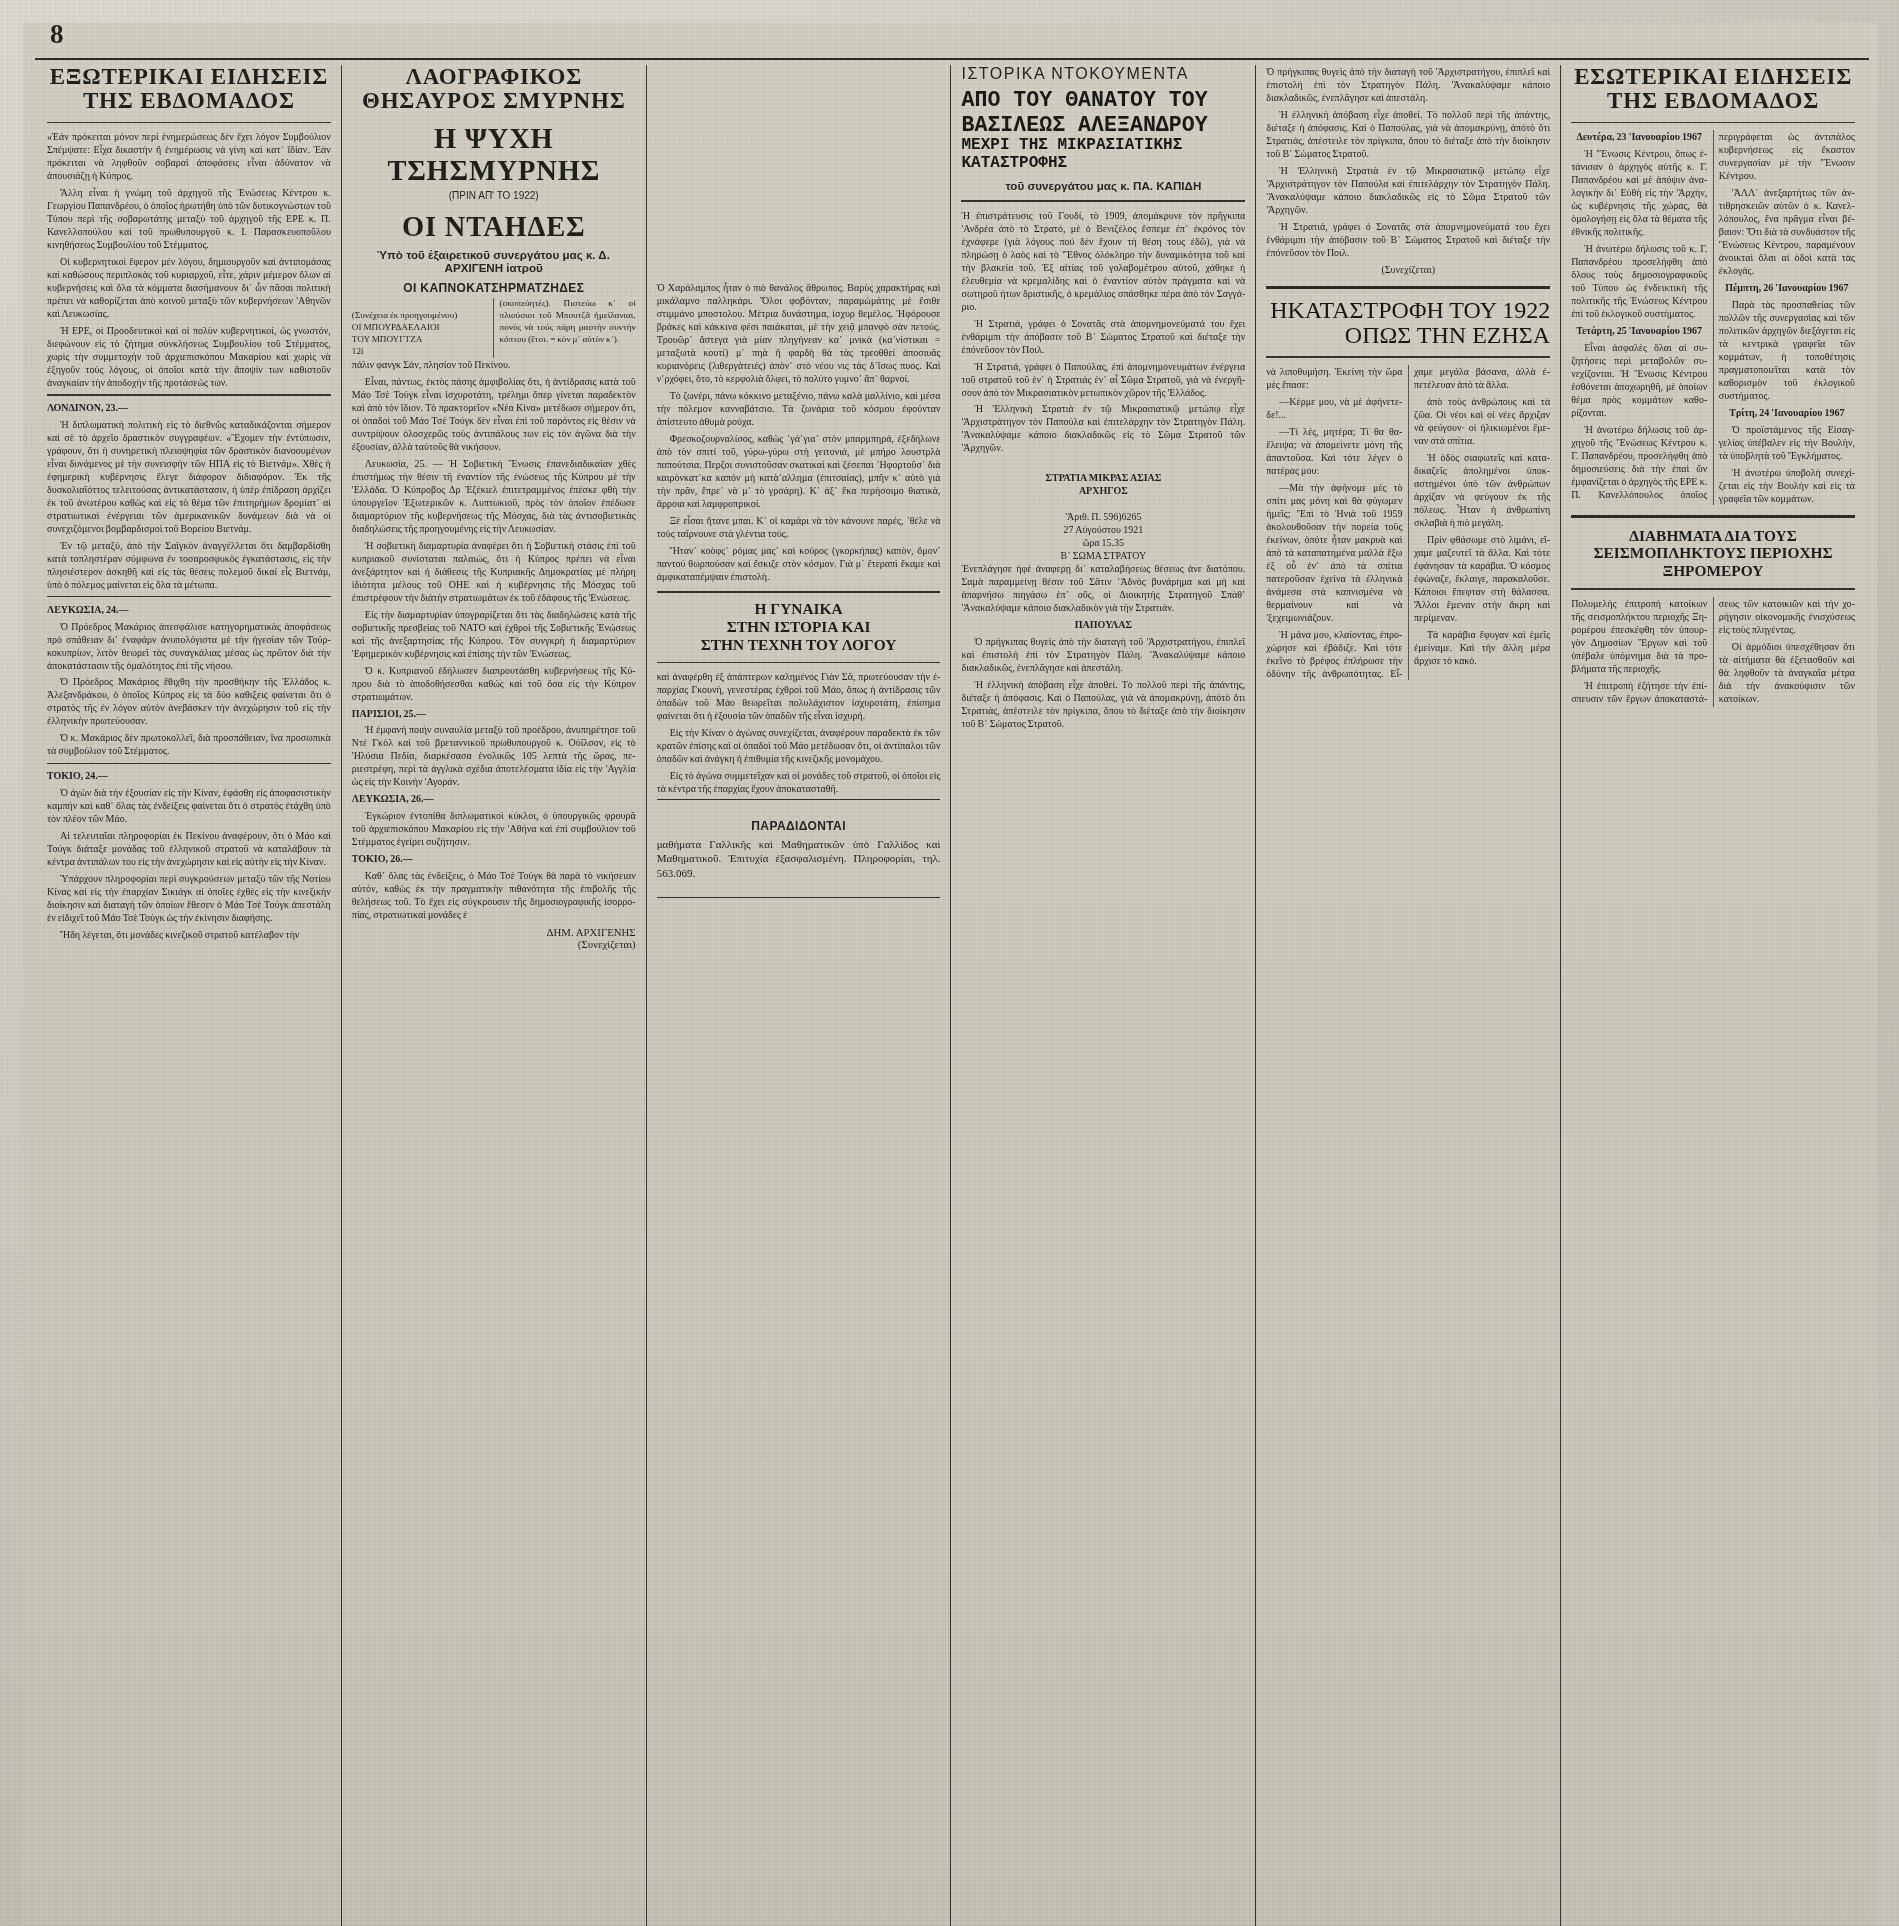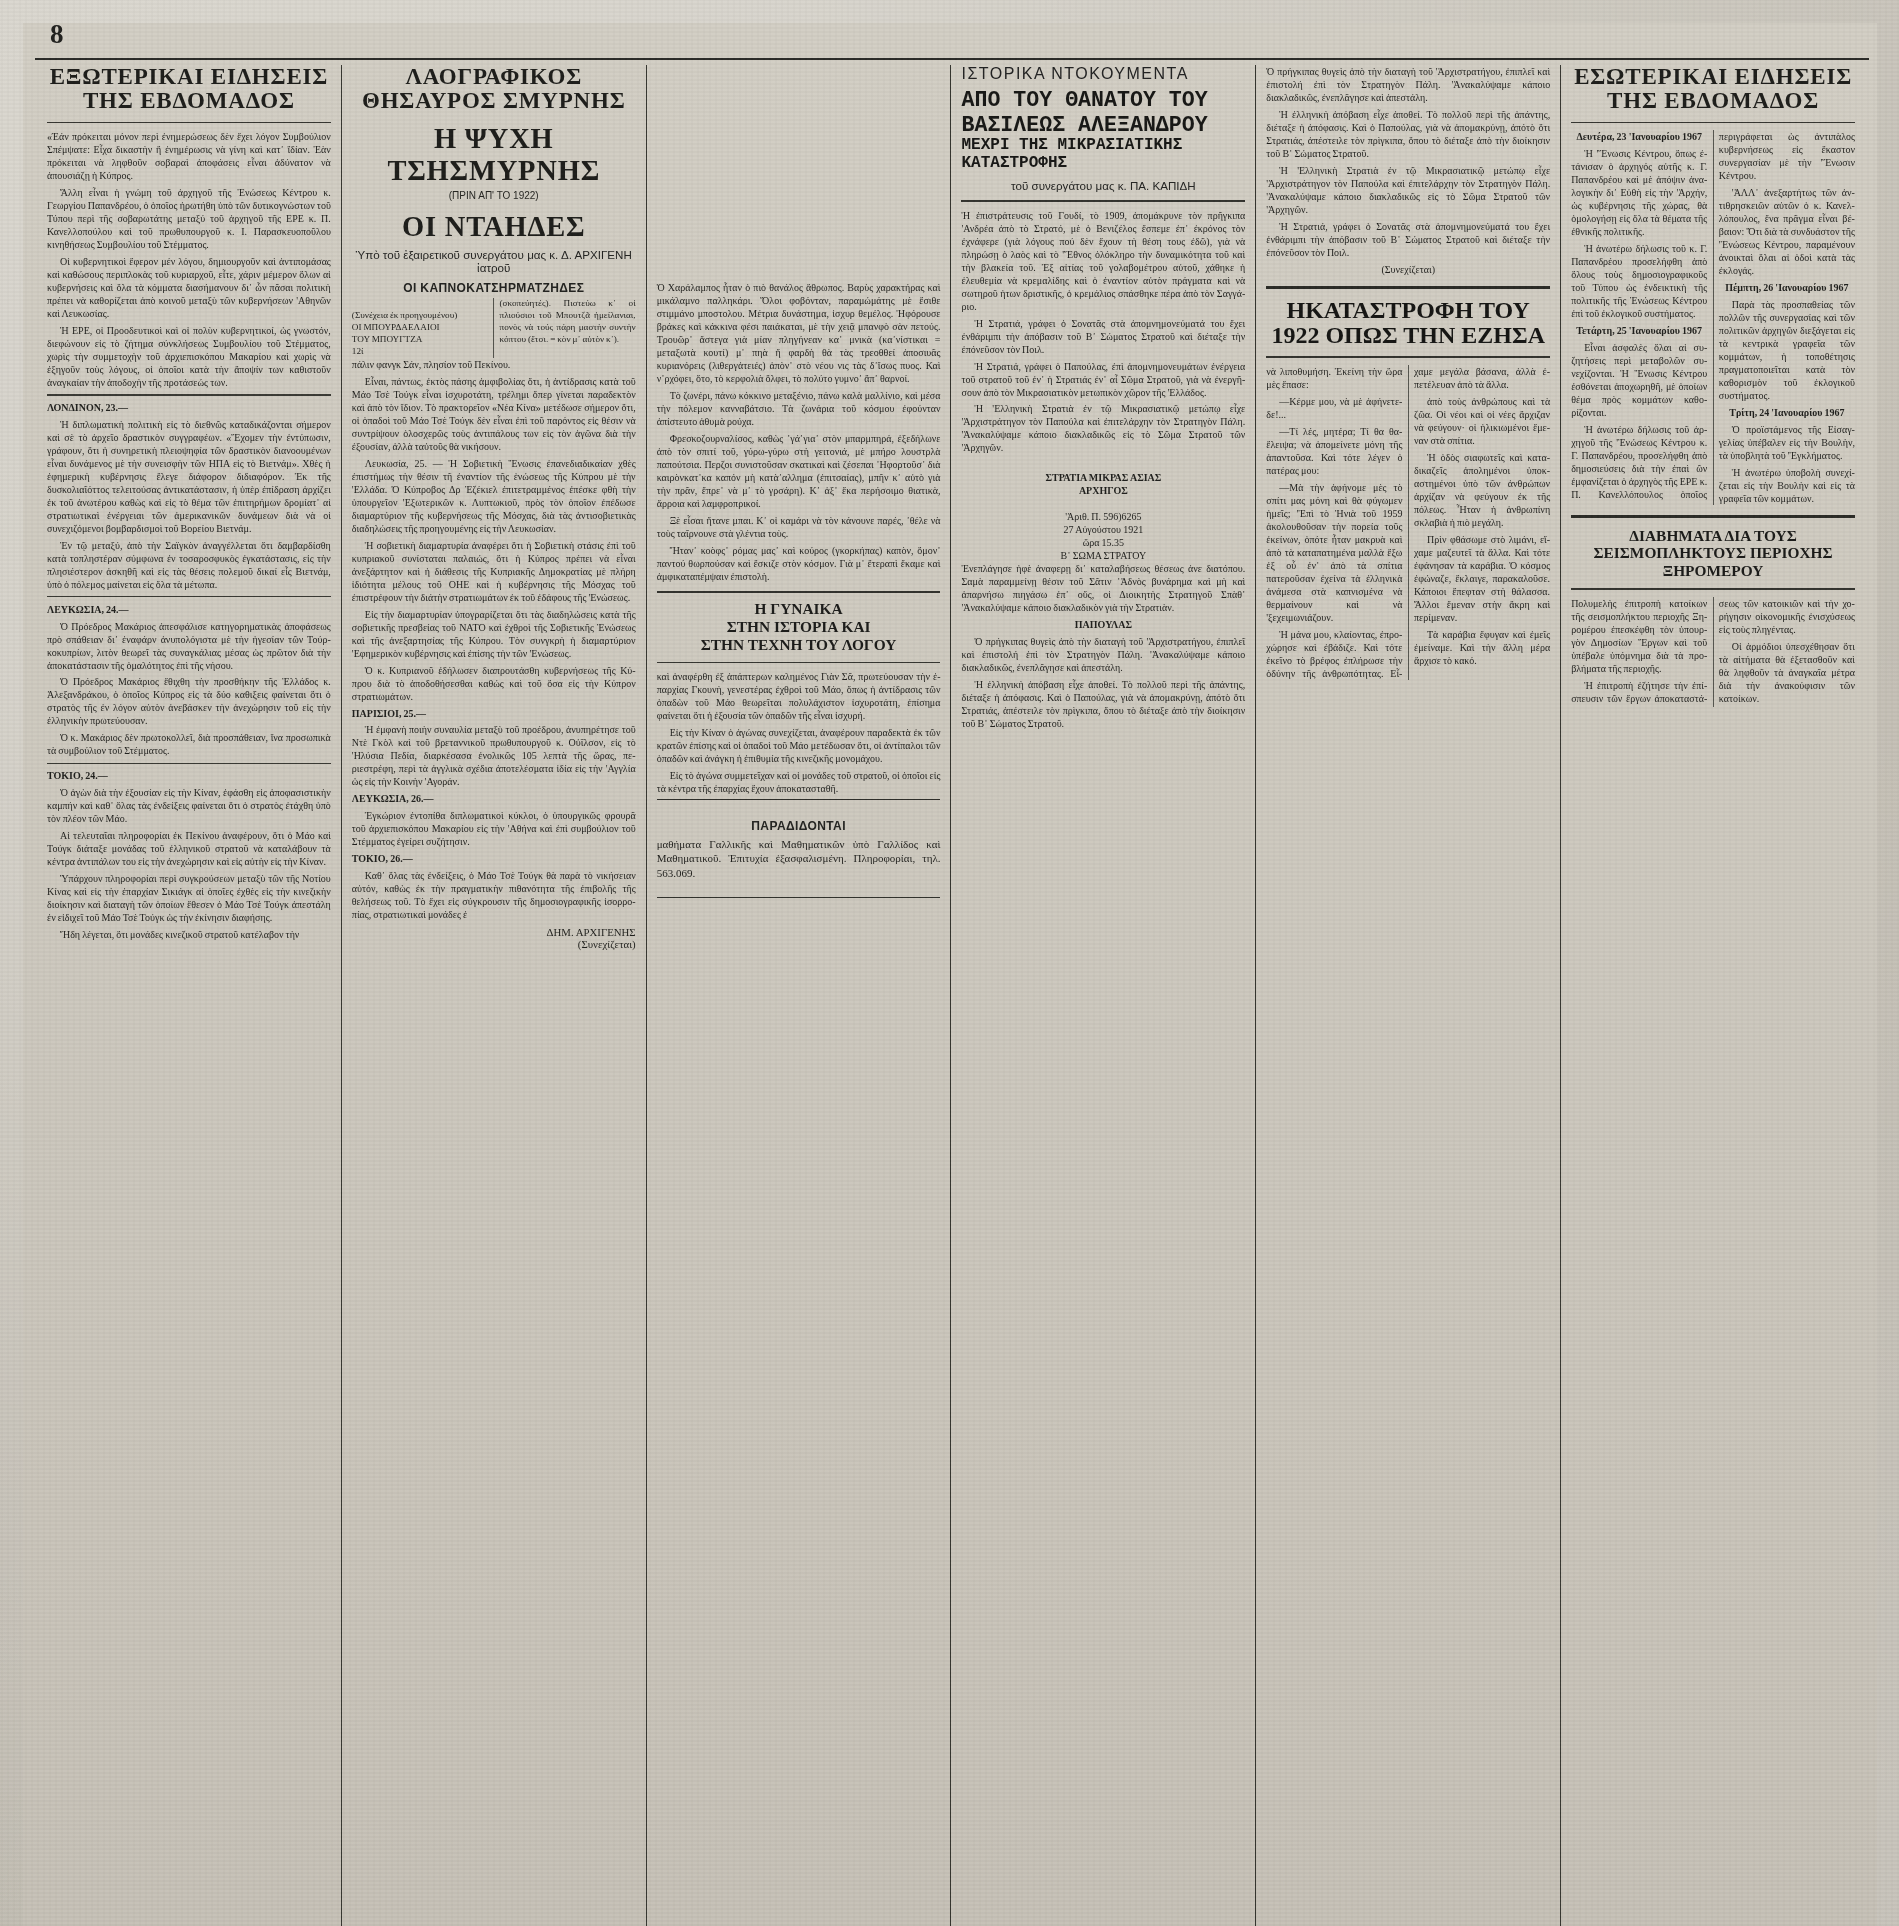--- a/index.html
+++ b/index.html
@@ -52,21 +52,21 @@
     text-align:left;color:#222;margin-bottom:5.4px;
   }
   .hl{
     font-family:Liberation Mono, monospace;font-weight:bold;color:#171715;
     text-align:left;line-height:1.12;
   }
   .hl-1{font-size:21.6px;}
   .hl-2{font-size:16px;}
   .byline{
     font-family:"Liberation Sans", sans-serif;font-size:11.6px;text-align:center;
-    color:#242422;margin:6.2px 0 5.4px;
+    color:#242422;margin:6.2px 0 5.4px;font-weight:bold;
   }
   .secthead{
     font-family:"Liberation Serif", serif;font-weight:bold;font-size:15.4px;
     text-align:center;color:#1b1b19;line-height:1.15;margin:7.7px 0 4.6px;
   }
   .subhead{
     font-family:"Liberation Sans", sans-serif;font-weight:bold;font-size:12px;
     text-align:center;color:#232320;margin:6.2px 0 3.9px;letter-spacing:0.4px;
   }
   .body{
@@ -78,22 +78,22 @@
   .body p.first{text-indent:0;}
   .lead{font-weight:bold;}
   .center{text-align:center;text-indent:0 !important;}
   .sig{
     font-family:"Liberation Serif", serif;font-size:10.8px;text-align:right;
     color:#1f1f1c;margin-top:4.6px;
   }
   .tiny{font-size:11px;}
   .twocol{column-count:2;column-gap:11.6px;column-rule:0.8px solid #55554e;}
   .banner{
-    font-family:"Liberation Serif", serif;font-weight:bold;font-size:24px;
-    text-align:center;color:#151513;line-height:1.05;margin:3.9px 0 2.3px;
+    font-family:"Liberation Serif", serif;font-weight:normal;font-size:24px;
+    text-align:right;color:#151513;line-height:1.05;margin:3.9px 0 2.3px;
   }
   .mini-rule{height:1.2px;background:#3a3a34;margin:5.4px 0;}
   .boxrule{border-top:1.9px solid #2f2f2a;border-bottom:1.9px solid #2f2f2a;padding:13px 0;}
   .smallcaps{letter-spacing:1.5px;}
   .label-sm{
     font-family:"Liberation Sans", sans-serif;font-size:10px;color:#262622;
     text-align:center;margin:3.9px 0;
   }
 </style>
 </head>

